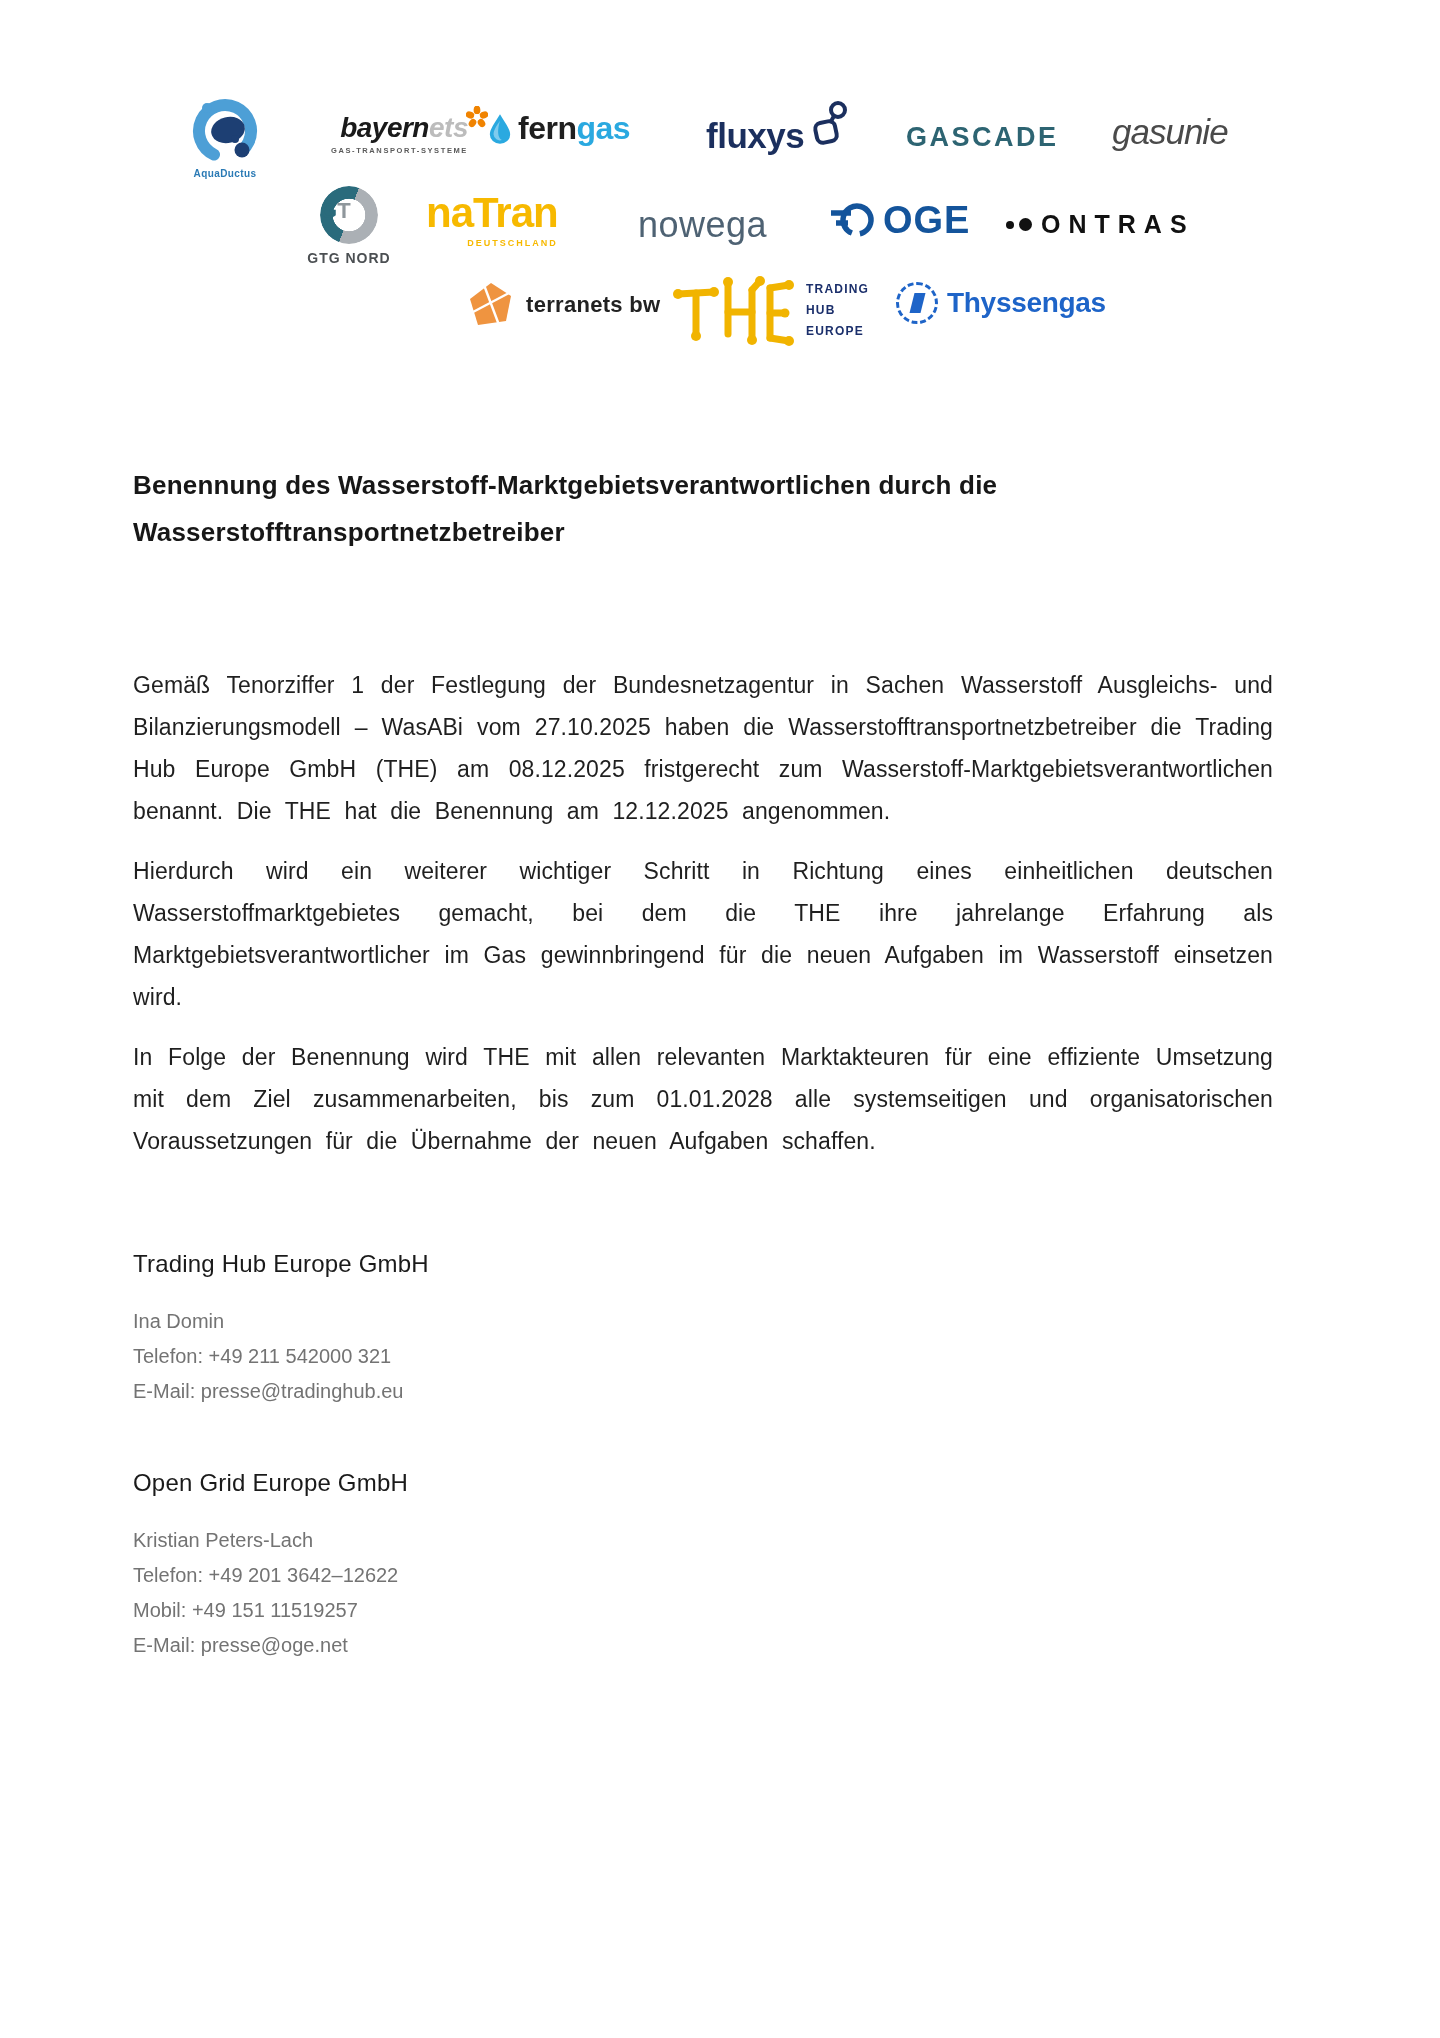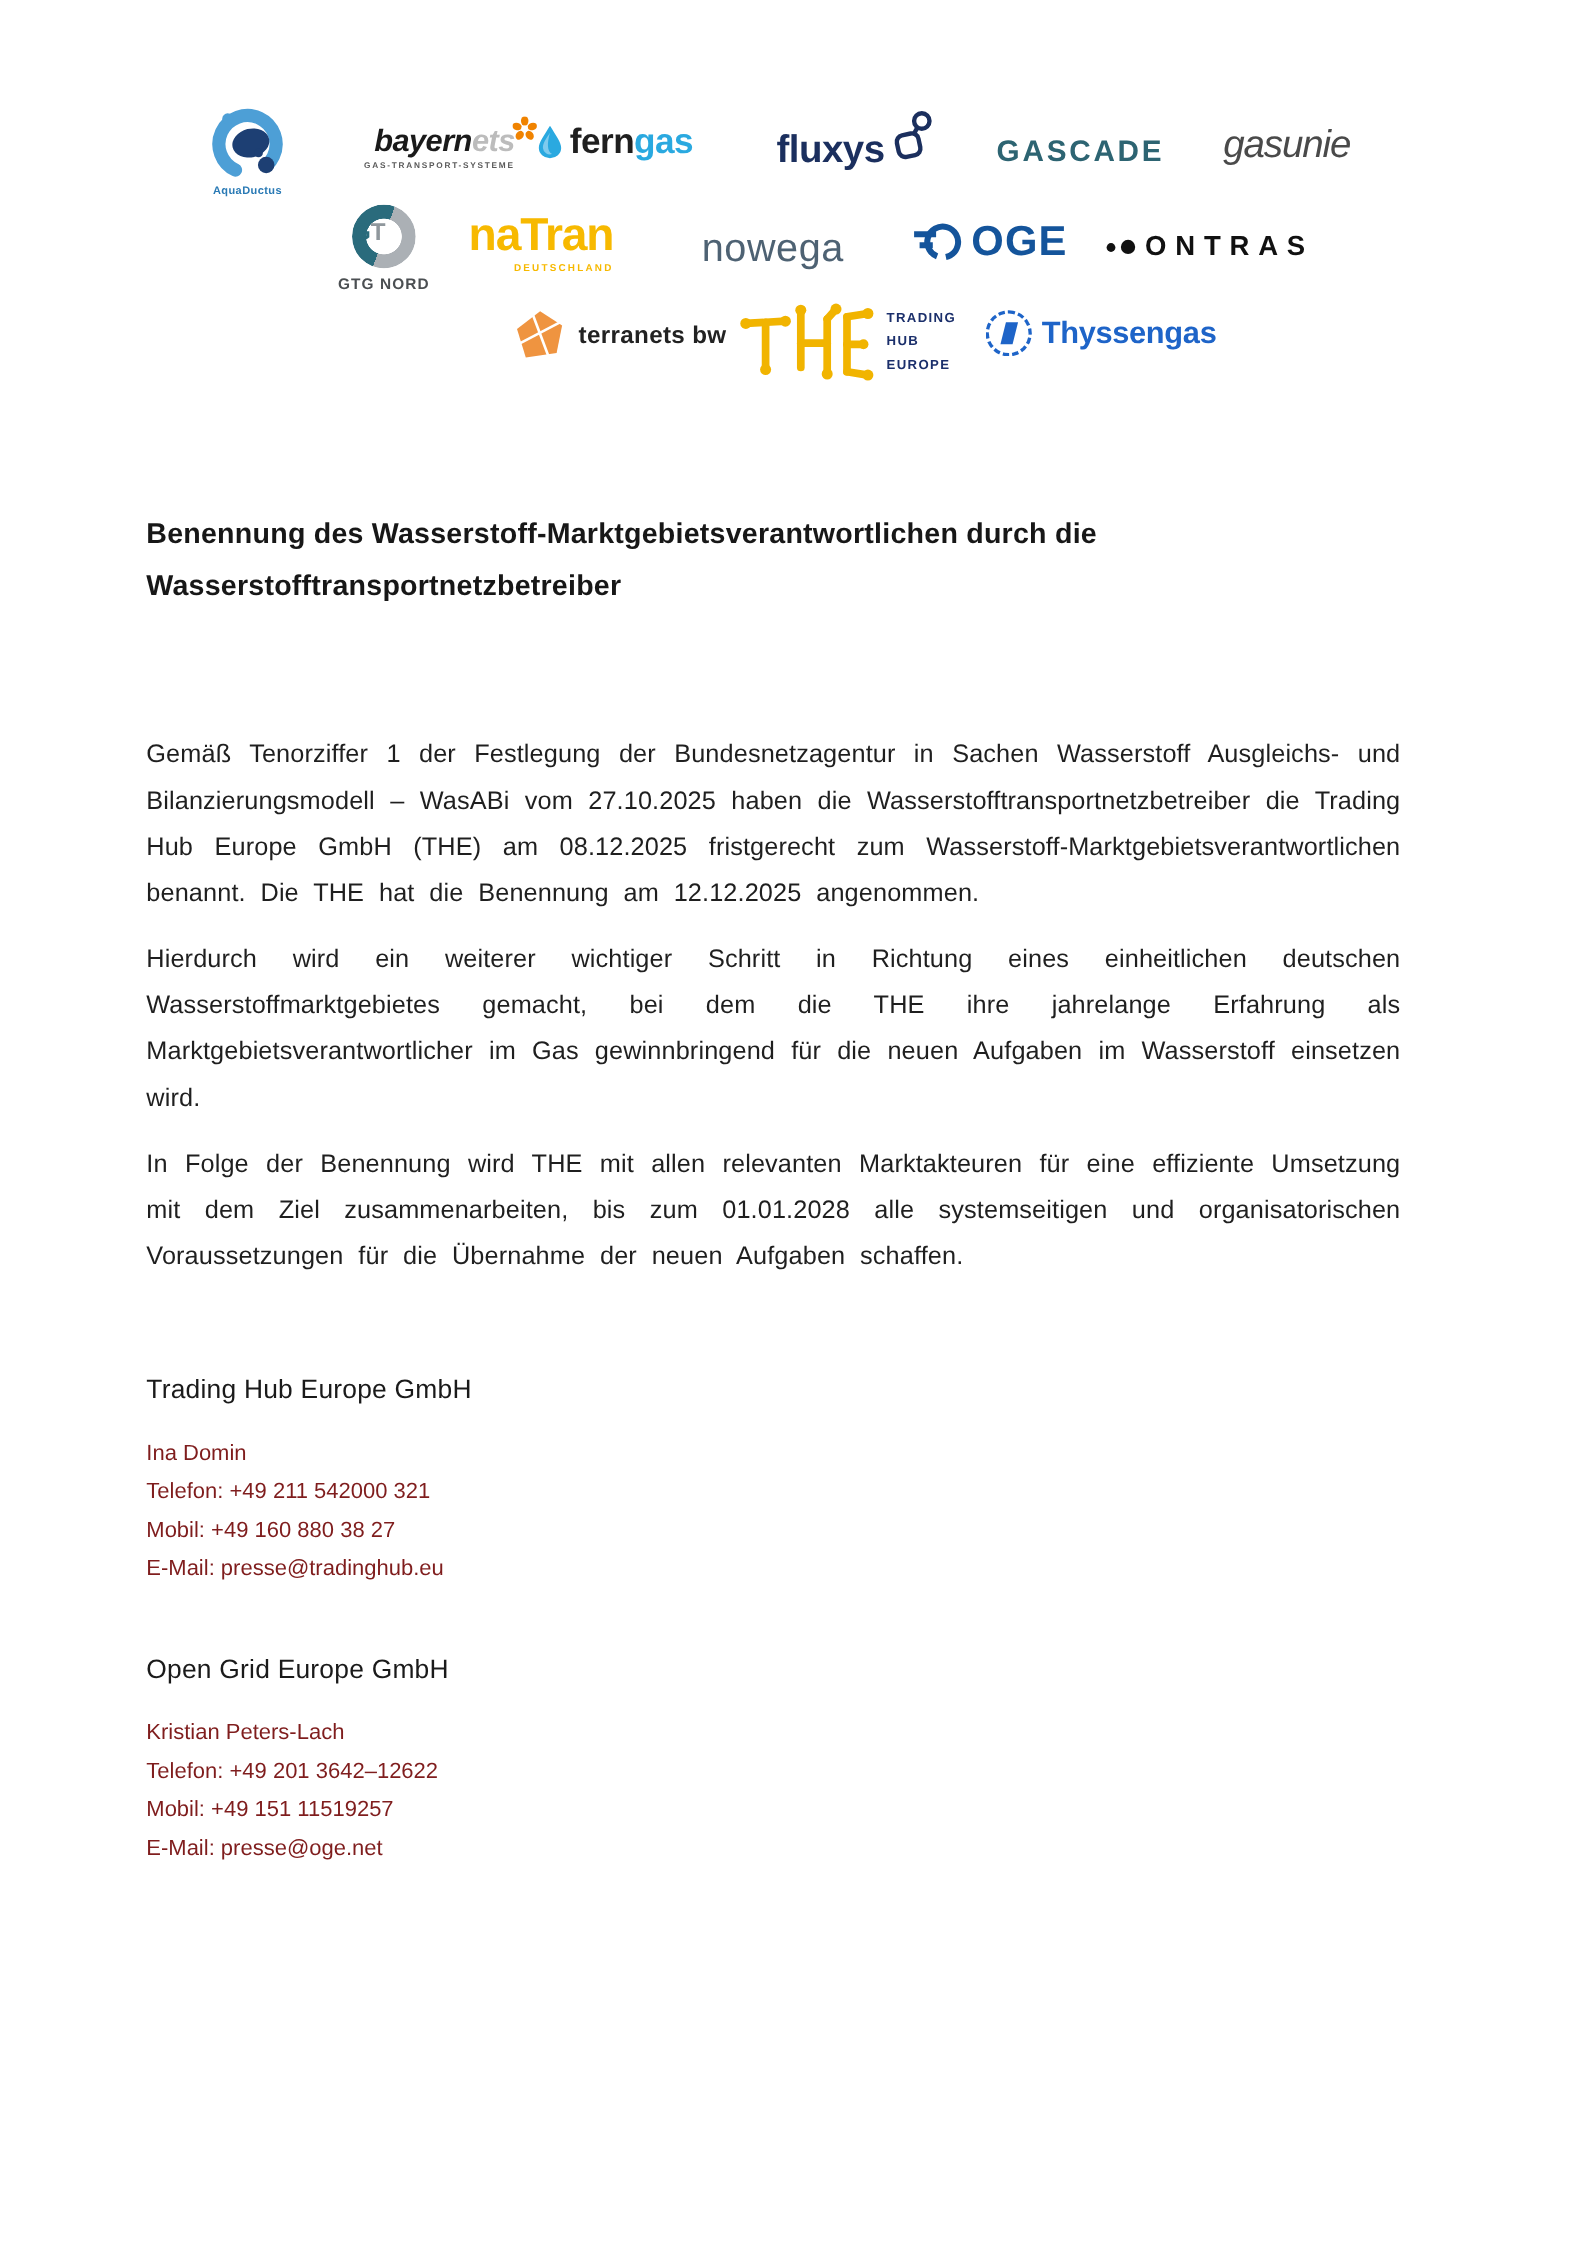--- a/index.html
+++ b/index.html
@@ -92,21 +92,21 @@
   
   .doc { position:absolute; left:133px; top:462px; width:1140px; }
   .doc-title { font-size:26px; font-weight:bold; line-height:47px; color:#171717; letter-spacing:.2px; }
   .doc p.body-par { font-size:23px; line-height:42px; text-align:justify; word-spacing:7px;
     color:#1f1f1f; letter-spacing:.1px; }
   .par-1 { margin-top:108px; }
   .par-n { margin-top:18px; }
   .contact-company { font-size:24px; font-weight:400; color:#1a1a1a; letter-spacing:.2px; }
   .cc-1 { margin-top:88px; }
   .cc-2 { margin-top:60px; }
-  .contact-lines { margin-top:26px; font-size:20px; line-height:35px; color:#7f1d1d; }
+  .contact-lines { margin-top:26px; font-size:20px; line-height:35px; color:#737373; }
   .contact-lines div { white-space:pre; }
 </style>
 </head>
 <body>
 
 <div class="page">
 
   <div class="logo-header">
 
     <div class="logo aquaductus">
@@ -251,21 +251,20 @@
     <h1 class="doc-title">Benennung des Wasserstoff-Marktgebietsverantwortlichen durch die Wasserstofftransportnetzbetreiber</h1>
 
     <p class="body-par par-1">Gemäß Tenorziffer 1 der Festlegung der Bundesnetzagentur in Sachen Wasserstoff Ausgleichs- und Bilanzierungsmodell – WasABi vom 27.10.2025 haben die Wasserstofftransportnetzbetreiber die Trading Hub Europe GmbH (THE) am 08.12.2025 fristgerecht zum Wasserstoff-Marktgebietsverantwortlichen benannt. Die THE hat die Benennung am 12.12.2025 angenommen.</p>
     <p class="body-par par-n">Hierdurch wird ein weiterer wichtiger Schritt in Richtung eines einheitlichen deutschen Wasserstoffmarktgebietes gemacht, bei dem die THE ihre jahrelange Erfahrung als Marktgebietsverantwortlicher im Gas gewinnbringend für die neuen Aufgaben im Wasserstoff einsetzen wird.</p>
     <p class="body-par par-n">In Folge der Benennung wird THE mit allen relevanten Marktakteuren für eine effiziente Umsetzung mit dem Ziel zusammenarbeiten, bis zum 01.01.2028 alle systemseitigen und organisatorischen Voraussetzungen für die Übernahme der neuen Aufgaben schaffen.</p>
 
     <div class="contact-company cc-1">Trading Hub Europe GmbH</div>
     <div class="contact-lines">
       <div>Ina Domin</div>
       <div>Telefon: +49 211 542000 321</div>
-      <div>Mobil: +49 160 880 38 27</div>
       <div>E-Mail: presse@tradinghub.eu</div>
     </div>
 
     <div class="contact-company cc-2">Open Grid Europe GmbH</div>
     <div class="contact-lines">
       <div>Kristian Peters-Lach</div>
       <div>Telefon: +49 201 3642–12622</div>
       <div>Mobil: +49 151 11519257</div>
       <div>E-Mail: presse@oge.net</div>
     </div>

